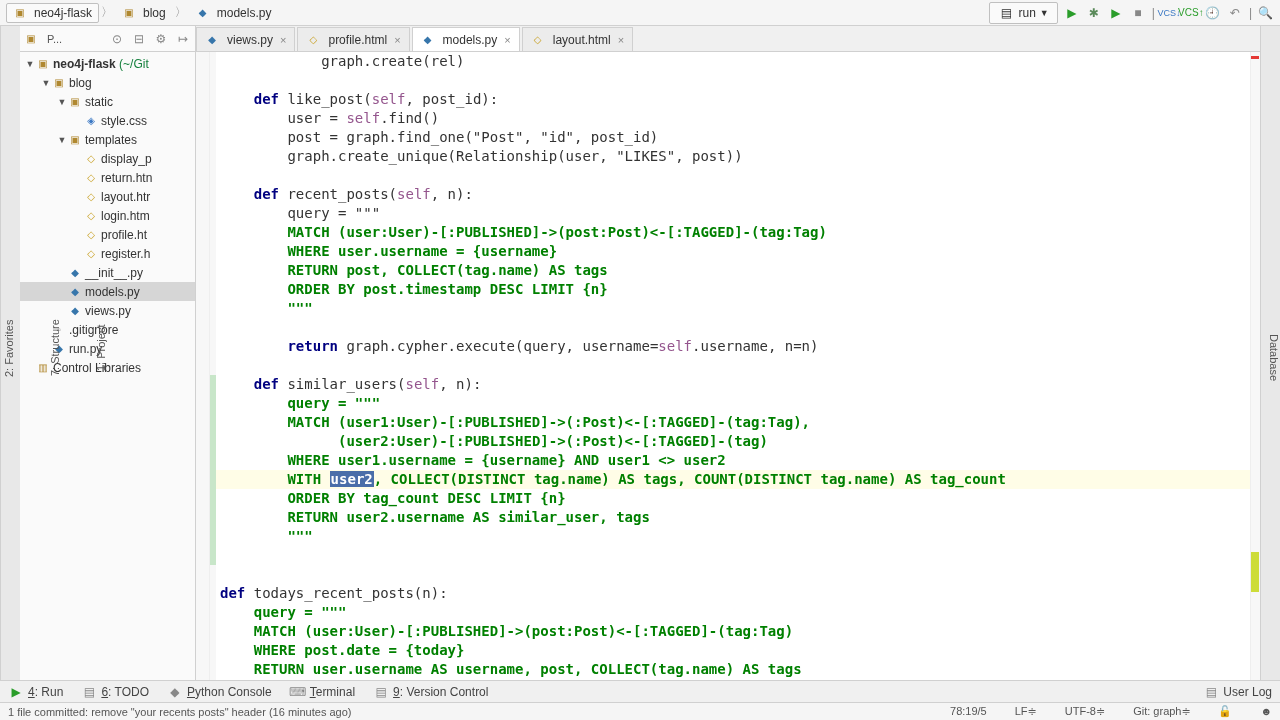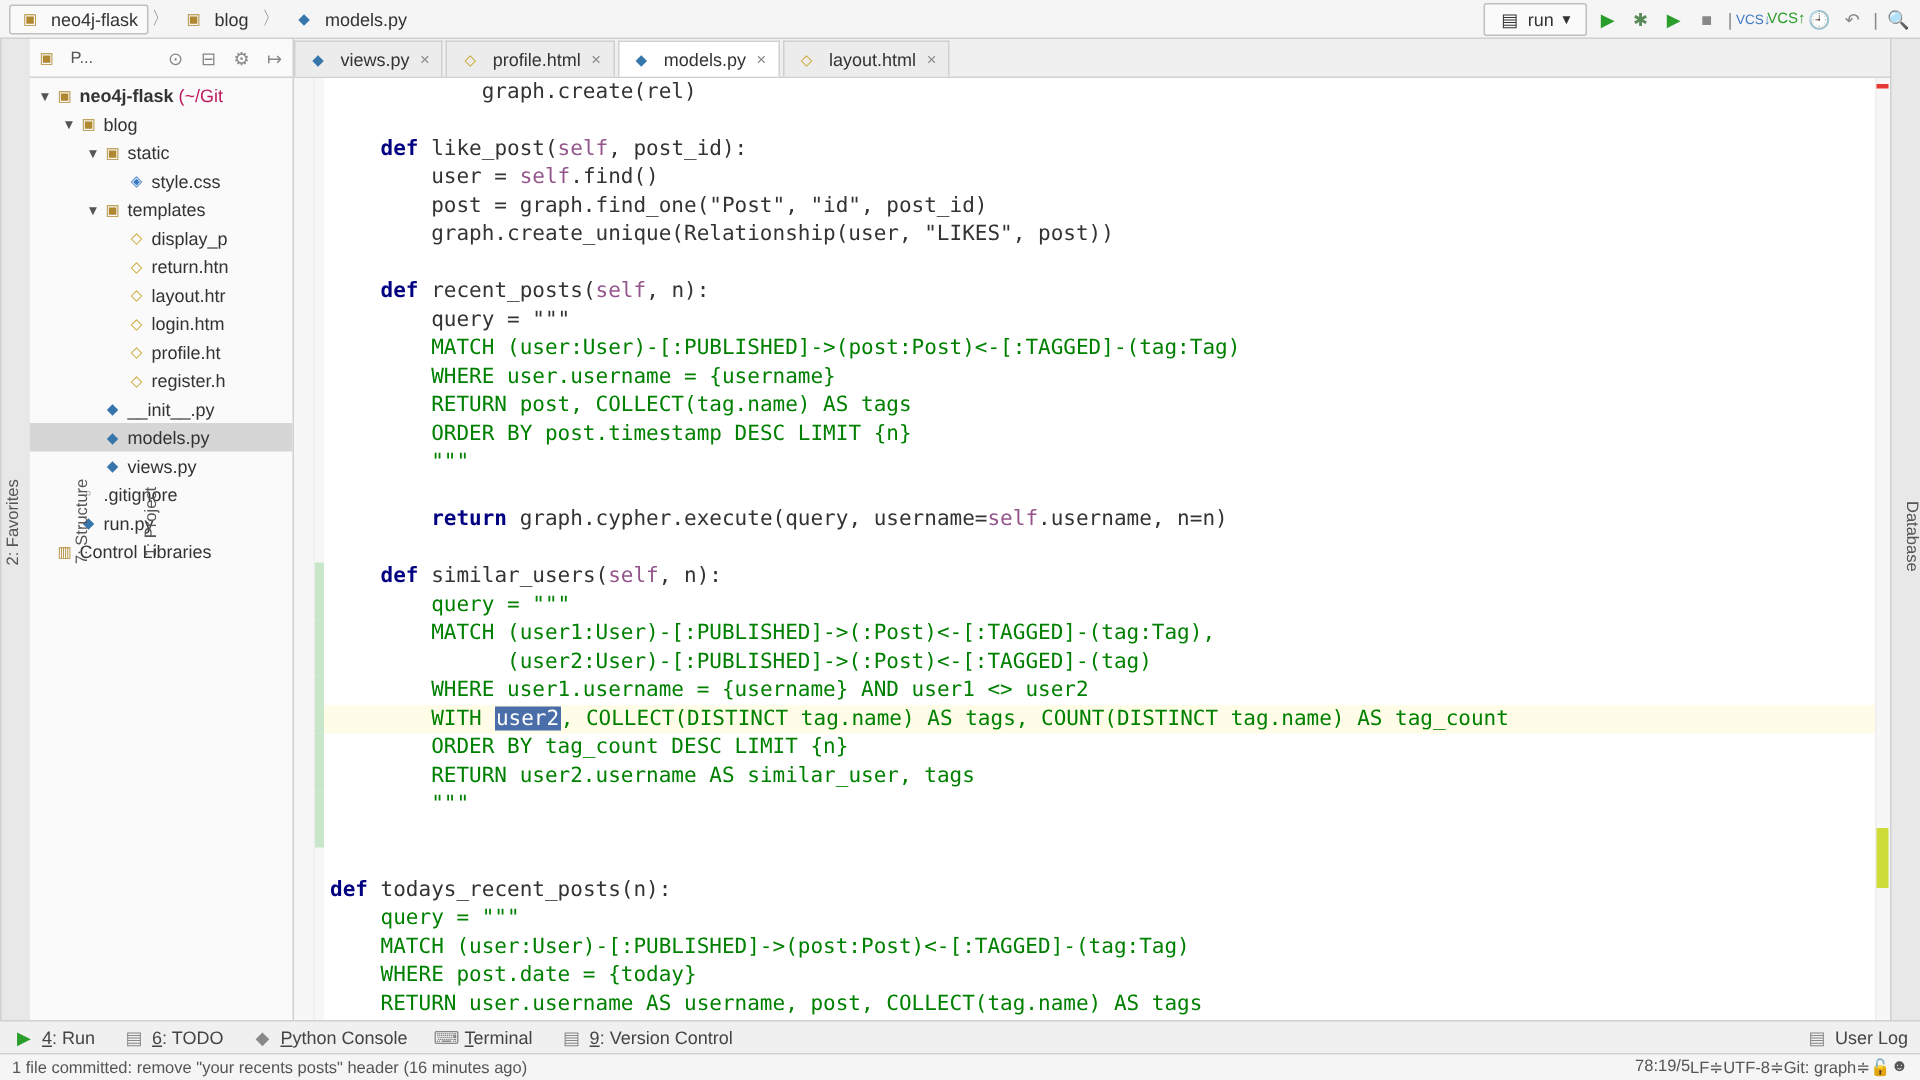--- a/index.html
+++ b/index.html
@@ -36,29 +36,29 @@
 .tab.active { background: #fff; }
 .tab .close { color: #888; font-size: 11px; margin-left: 2px; }
 .code { flex: 1; display: flex; font-family: "DejaVu Sans Mono", Consolas, monospace; font-size: 14px; line-height: 19px; overflow: hidden; position: relative; }
 .gutter-col { width: 14px; background: #f7f7f7; border-right: 1px solid #eee; }
 .change-col { width: 6px; background: #f7f7f7; }
 .code-text { flex: 1; padding-left: 0; white-space: pre; position: relative; }
 .code-line { height: 19px; padding-left: 4px; position: relative; }
 .hl-line { background: #fffde7; }
 .kw { color: #000080; font-weight: bold; }
 .self { color: #94558d; }
-.str { color: #008000; font-weight: normal; }
+.str { color: #008000; font-weight: bold; }
 .sel-word { background: #4a6ea9; color: #fff; padding: 0 1px; }
 .right-gutter { width: 20px; background: #e8e8e8; border-left: 1px solid #d0d0d0; display: flex; flex-direction: column; align-items: center; writing-mode: vertical-rl; padding-top: 10px; font-size: 11px; color: #555; }
 .error-stripe { width: 10px; background: #f7f7f7; border-left: 1px solid #eee; position: relative; }
 .err-mark { position: absolute; right: 1px; width: 8px; height: 3px; }
 .bottom-tabs { height: 22px; background: #f0f0f0; border-top: 1px solid #d0d0d0; display: flex; align-items: center; padding: 0 8px; gap: 18px; font-size: 12px; }
 .bottom-tabs .bt { display: flex; align-items: center; gap: 4px; color: #444; }
 .status { height: 18px; background: #f5f5f5; border-top: 1px solid #d0d0d0; display: flex; align-items: center; padding: 0 8px; font-size: 11px; color: #555; }
-.status .right { margin-left: auto; display: flex; gap: 0; }
+.status .right { margin-left: auto; display: flex; gap: 28px; }
 .chg-green { background: #c8e6c9; width:6px; }
 </style>
 </head>
 <body>
 
 <div class="breadcrumb">
   <span class="crumb box">
       <span class="fico folder">▣</span>
       <span>neo4j-flask</span>
     </span>
@@ -108,21 +108,21 @@
       <span style="flex:1"></span>
       <span class="tbicon gray">⊙</span>
       <span class="tbicon gray">⊟</span>
       <span class="tbicon gray">⚙</span>
       <span class="tbicon gray">↦</span>
     </div>
     <div class="tree">
       <div class="tree-row">
         <span class="tw">▼</span>
         <span class="fico folder">▣</span>
-        <b>neo4j-flask</b>&nbsp;<span style="color:#be185d">(~/Git</span>
+        <b>neo4j-flask</b>&nbsp;<span style="color:#15803d">(~/Git</span>
       </div>
       <div id="tree-body">
           <div class="tree-row" style="padding-left: 20px;">
             <span class="tw">▼</span>
             <span class="fico folder">▣</span>
             <span>blog</span>
           </div>
           <div class="tree-row" style="padding-left: 36px;">
             <span class="tw">▼</span>
             <span class="fico folder">▣</span>

